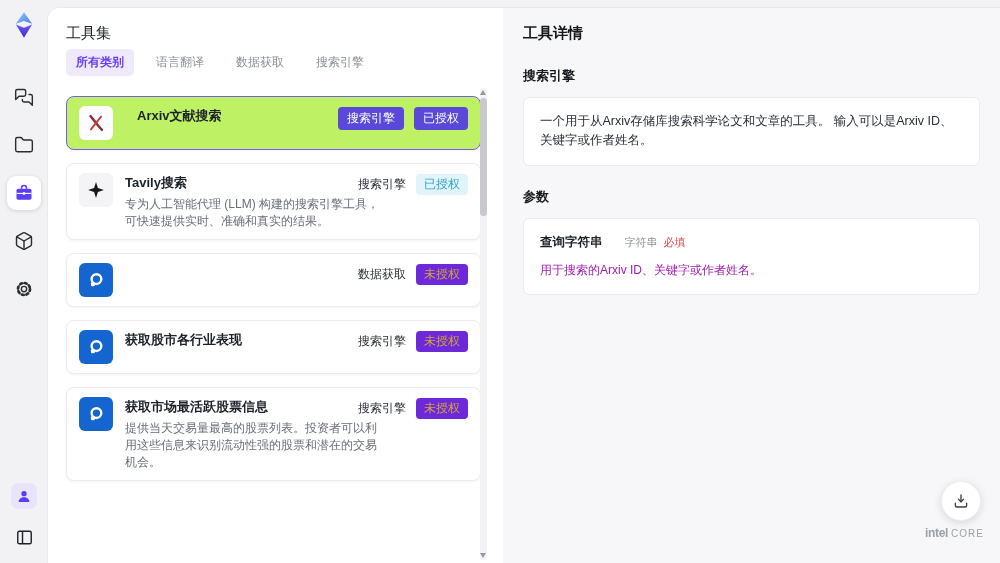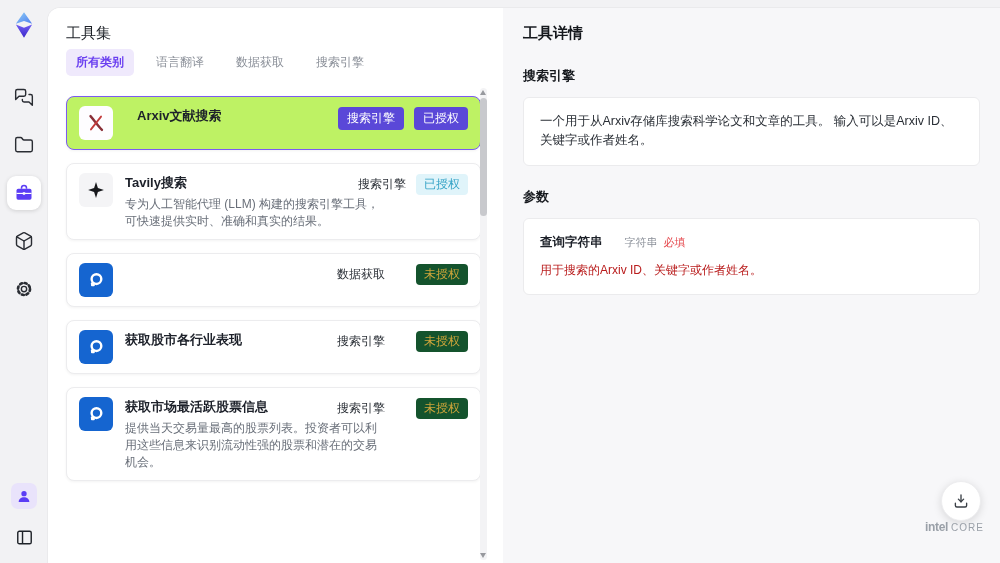--- a/index.html
+++ b/index.html
@@ -32,40 +32,40 @@
   .icon-arxiv{background:#fefdff;}
   .icon-tavily{background:#f4f4f6;}
   .icon-bluenews{background:#1565d0;}
   .card-body{flex:1;min-width:0;}
   .card-title{font-size:13px;font-weight:bold;color:#1d212a;margin:1px 0 4px;}
   .card-desc{font-size:12px;color:#696f79;line-height:17px;width:258px;}
   .card-meta{position:absolute;top:10px;right:12px;display:flex;align-items:center;gap:10px;}
   .meta-category{font-size:12px;color:#2c3138;}
   .badge{font-size:12px;padding:2px 8px;border-radius:4px;white-space:nowrap;}
   .badge-cyan{background:#e0f4fa;color:#35a3c6;}
-  .badge-yellow{background:#14532d;color:#cfa53a;margin-left:21px;}
+  .badge-yellow{background:#6d28d9;color:#cfa53a;}
   .pill-purple{background:#5a48d8;color:#fff;font-size:12px;padding:3px 9px;border-radius:4px;font-weight:500;white-space:nowrap;}
   
   .scrollbar{position:absolute;top:80px;bottom:3px;right:16px;width:7px;background:#f3f3f5;border-radius:4px;}
   .scroll-arrow{position:absolute;left:0;width:0;height:0;border-left:3.5px solid transparent;border-right:3.5px solid transparent;}
   .scroll-arrow.up{top:2px;border-bottom:5px solid #97999e;}
   .scroll-arrow.down{bottom:2px;border-top:5px solid #97999e;}
   .scroll-thumb{position:absolute;top:10px;left:0;width:7px;height:118px;border-radius:4px;background:#c8c9cd;cursor:grab;}
   
   .detail-panel{flex:1;background:#f7f7f9;padding:16px 20px;box-sizing:border-box;position:relative;}
   .detail-title{font-size:15px;font-weight:bold;color:#15181d;margin-bottom:24px;}
   .section-heading{font-size:13px;font-weight:bold;color:#15181d;margin:0 0 12px;}
   .detail-box{background:#fff;border:1px solid #ebebed;border-radius:6px;padding:14px 16px;font-size:12.5px;color:#2a2f36;line-height:1.55;margin-bottom:22px;}
   .param-type{font-size:11px;color:#8a8f98;margin-left:22px;font-weight:normal;}
   .param-required{font-size:11px;color:#e5484d;margin-left:6px;font-weight:normal;text-align:right;}
   .param-name{font-size:12.5px;font-weight:bold;color:#1d2129;}
-  .param-desc{margin-top:9px;font-size:12px;color:#b91c1c;}
+  .param-desc{margin-top:9px;font-size:12px;color:#a21caf;}
   
   .fab{position:absolute;right:19px;bottom:42px;width:38px;height:38px;border-radius:50%;background:#fff;border:1px solid #ededef;box-shadow:0 2px 8px rgba(0,0,0,.13);display:flex;align-items:center;justify-content:center;cursor:pointer;}
-  .brand{position:absolute;right:16px;bottom:29px;color:#9aa0a8;font-size:12px;display:flex;align-items:baseline;gap:3px;user-select:none;}
+  .brand{position:absolute;right:16px;bottom:23px;color:#9aa0a8;font-size:12px;display:flex;align-items:baseline;gap:3px;user-select:none;}
   .brand .b1{font-weight:bold;letter-spacing:-0.3px;}
   .brand .b2{font-size:10px;letter-spacing:1px;text-transform:uppercase;}
 </style>
 </head>
 <body>
 
 <div class="rail">
   <div class="logo">
     <svg width="28" height="28" viewBox="0 0 24 24">
       <defs>

